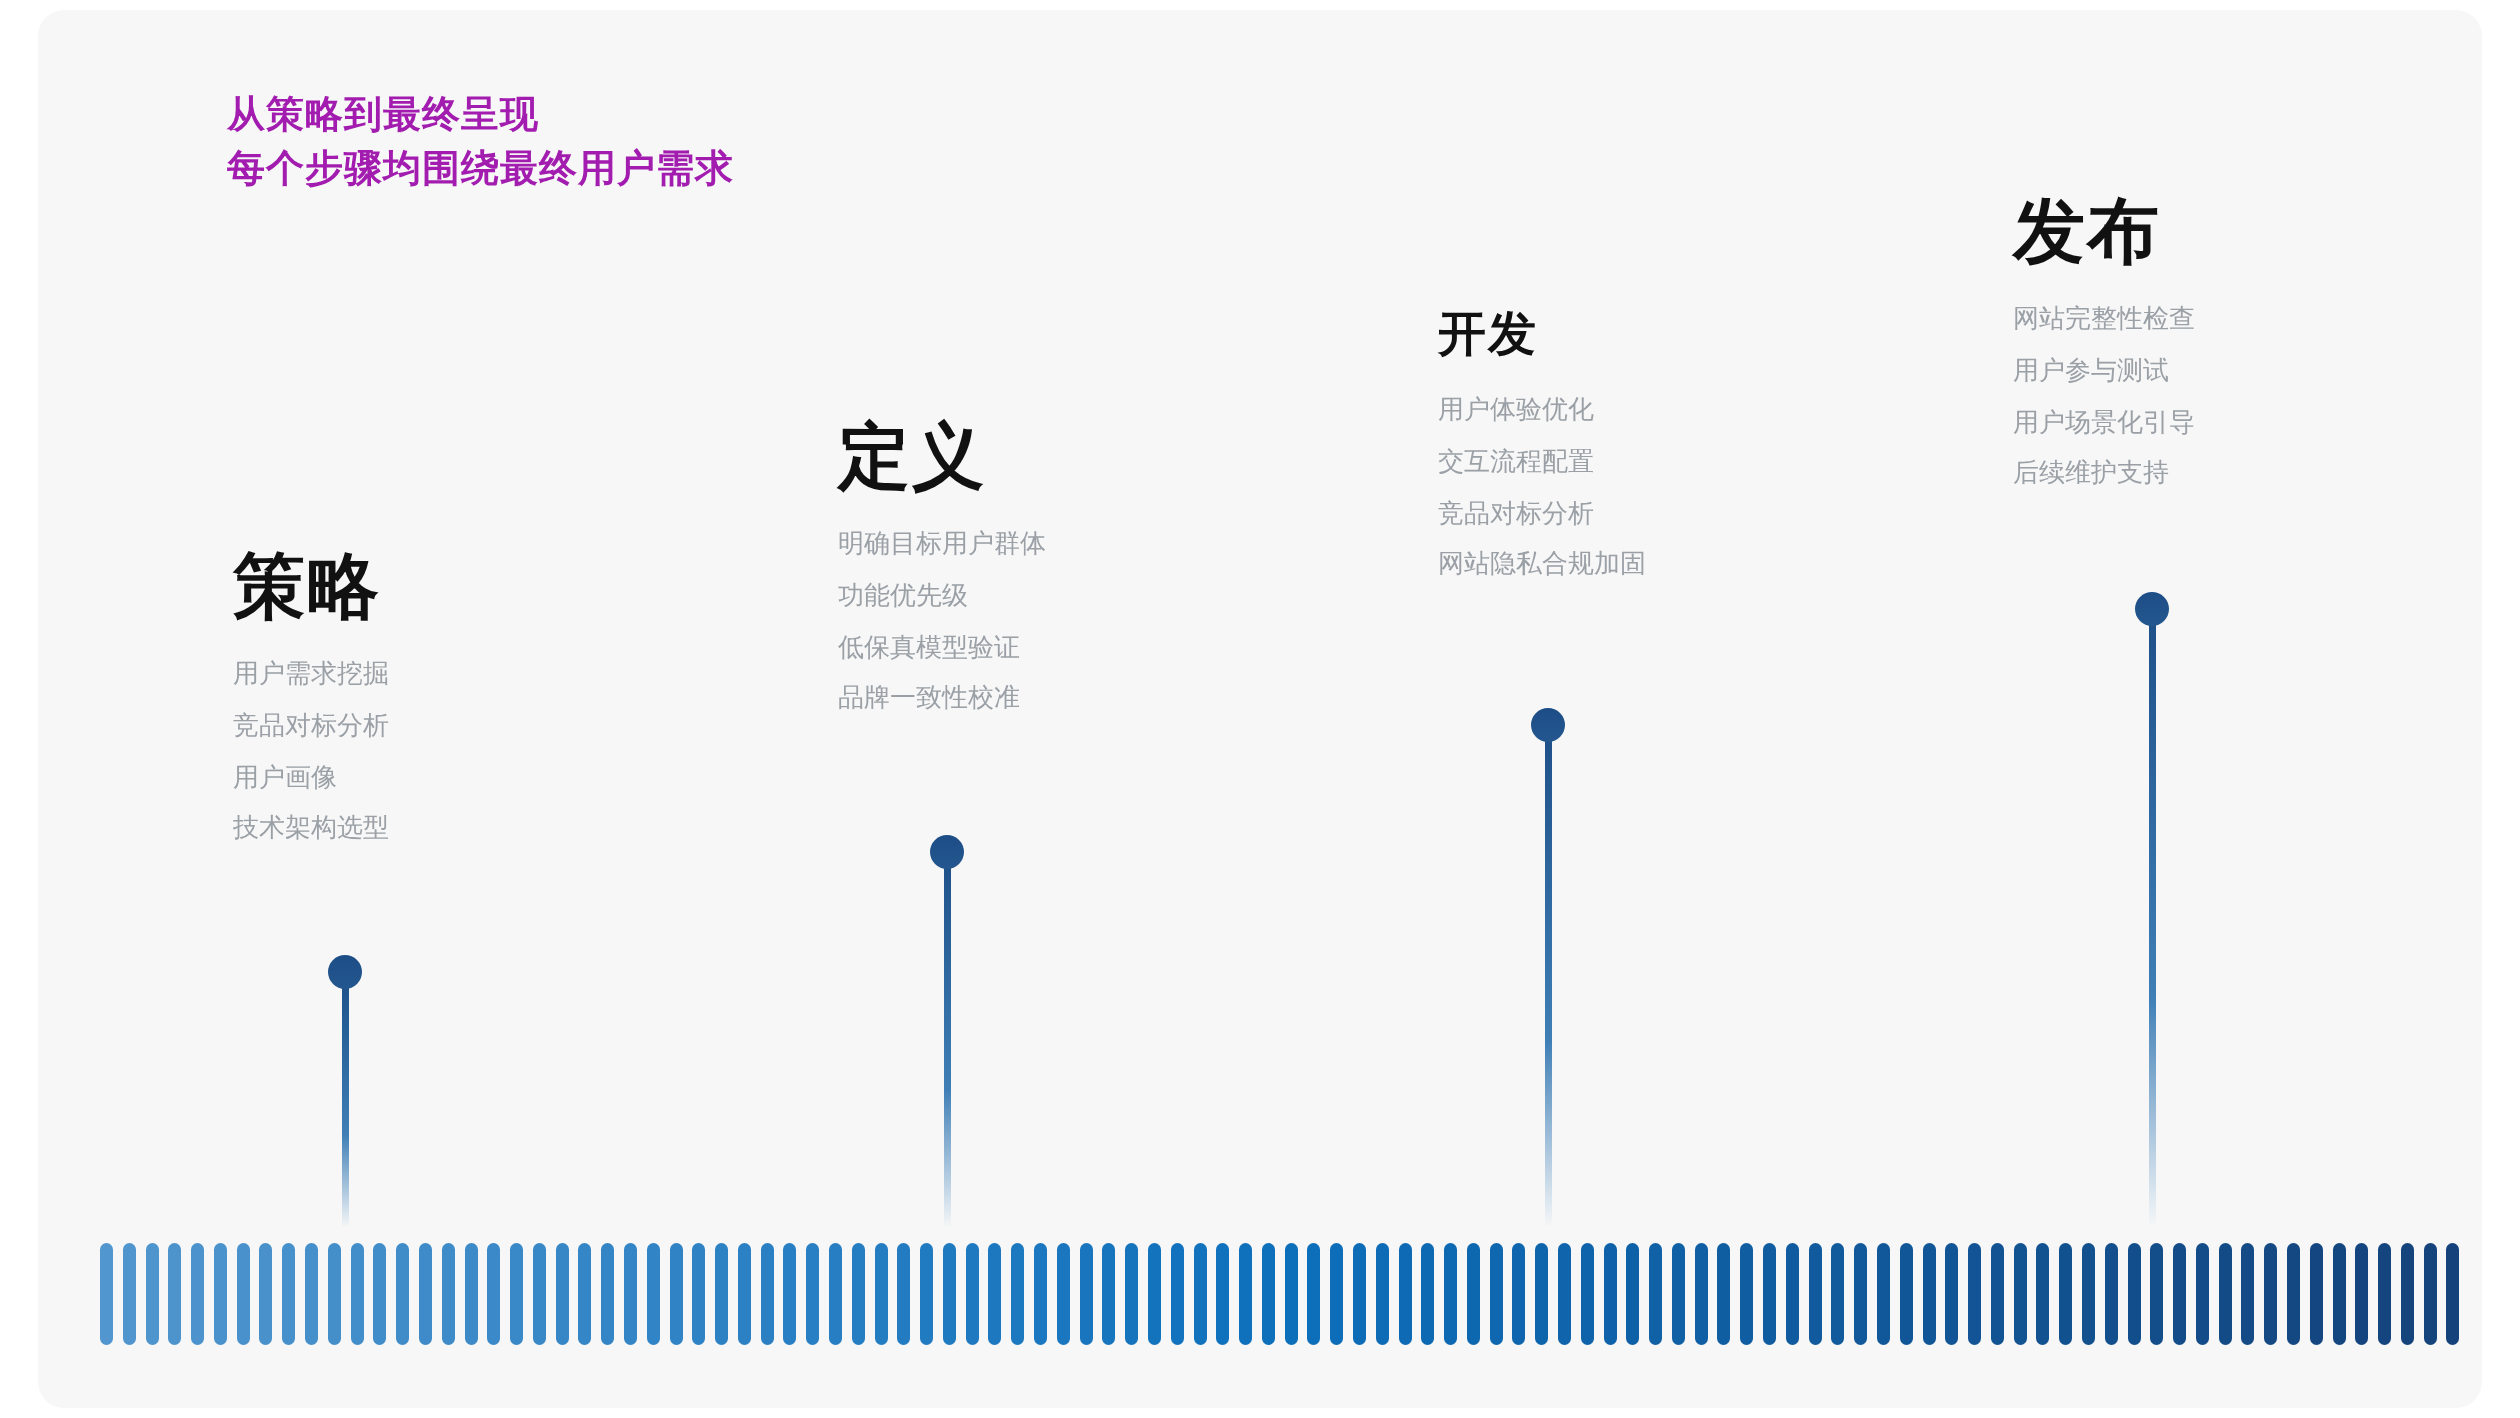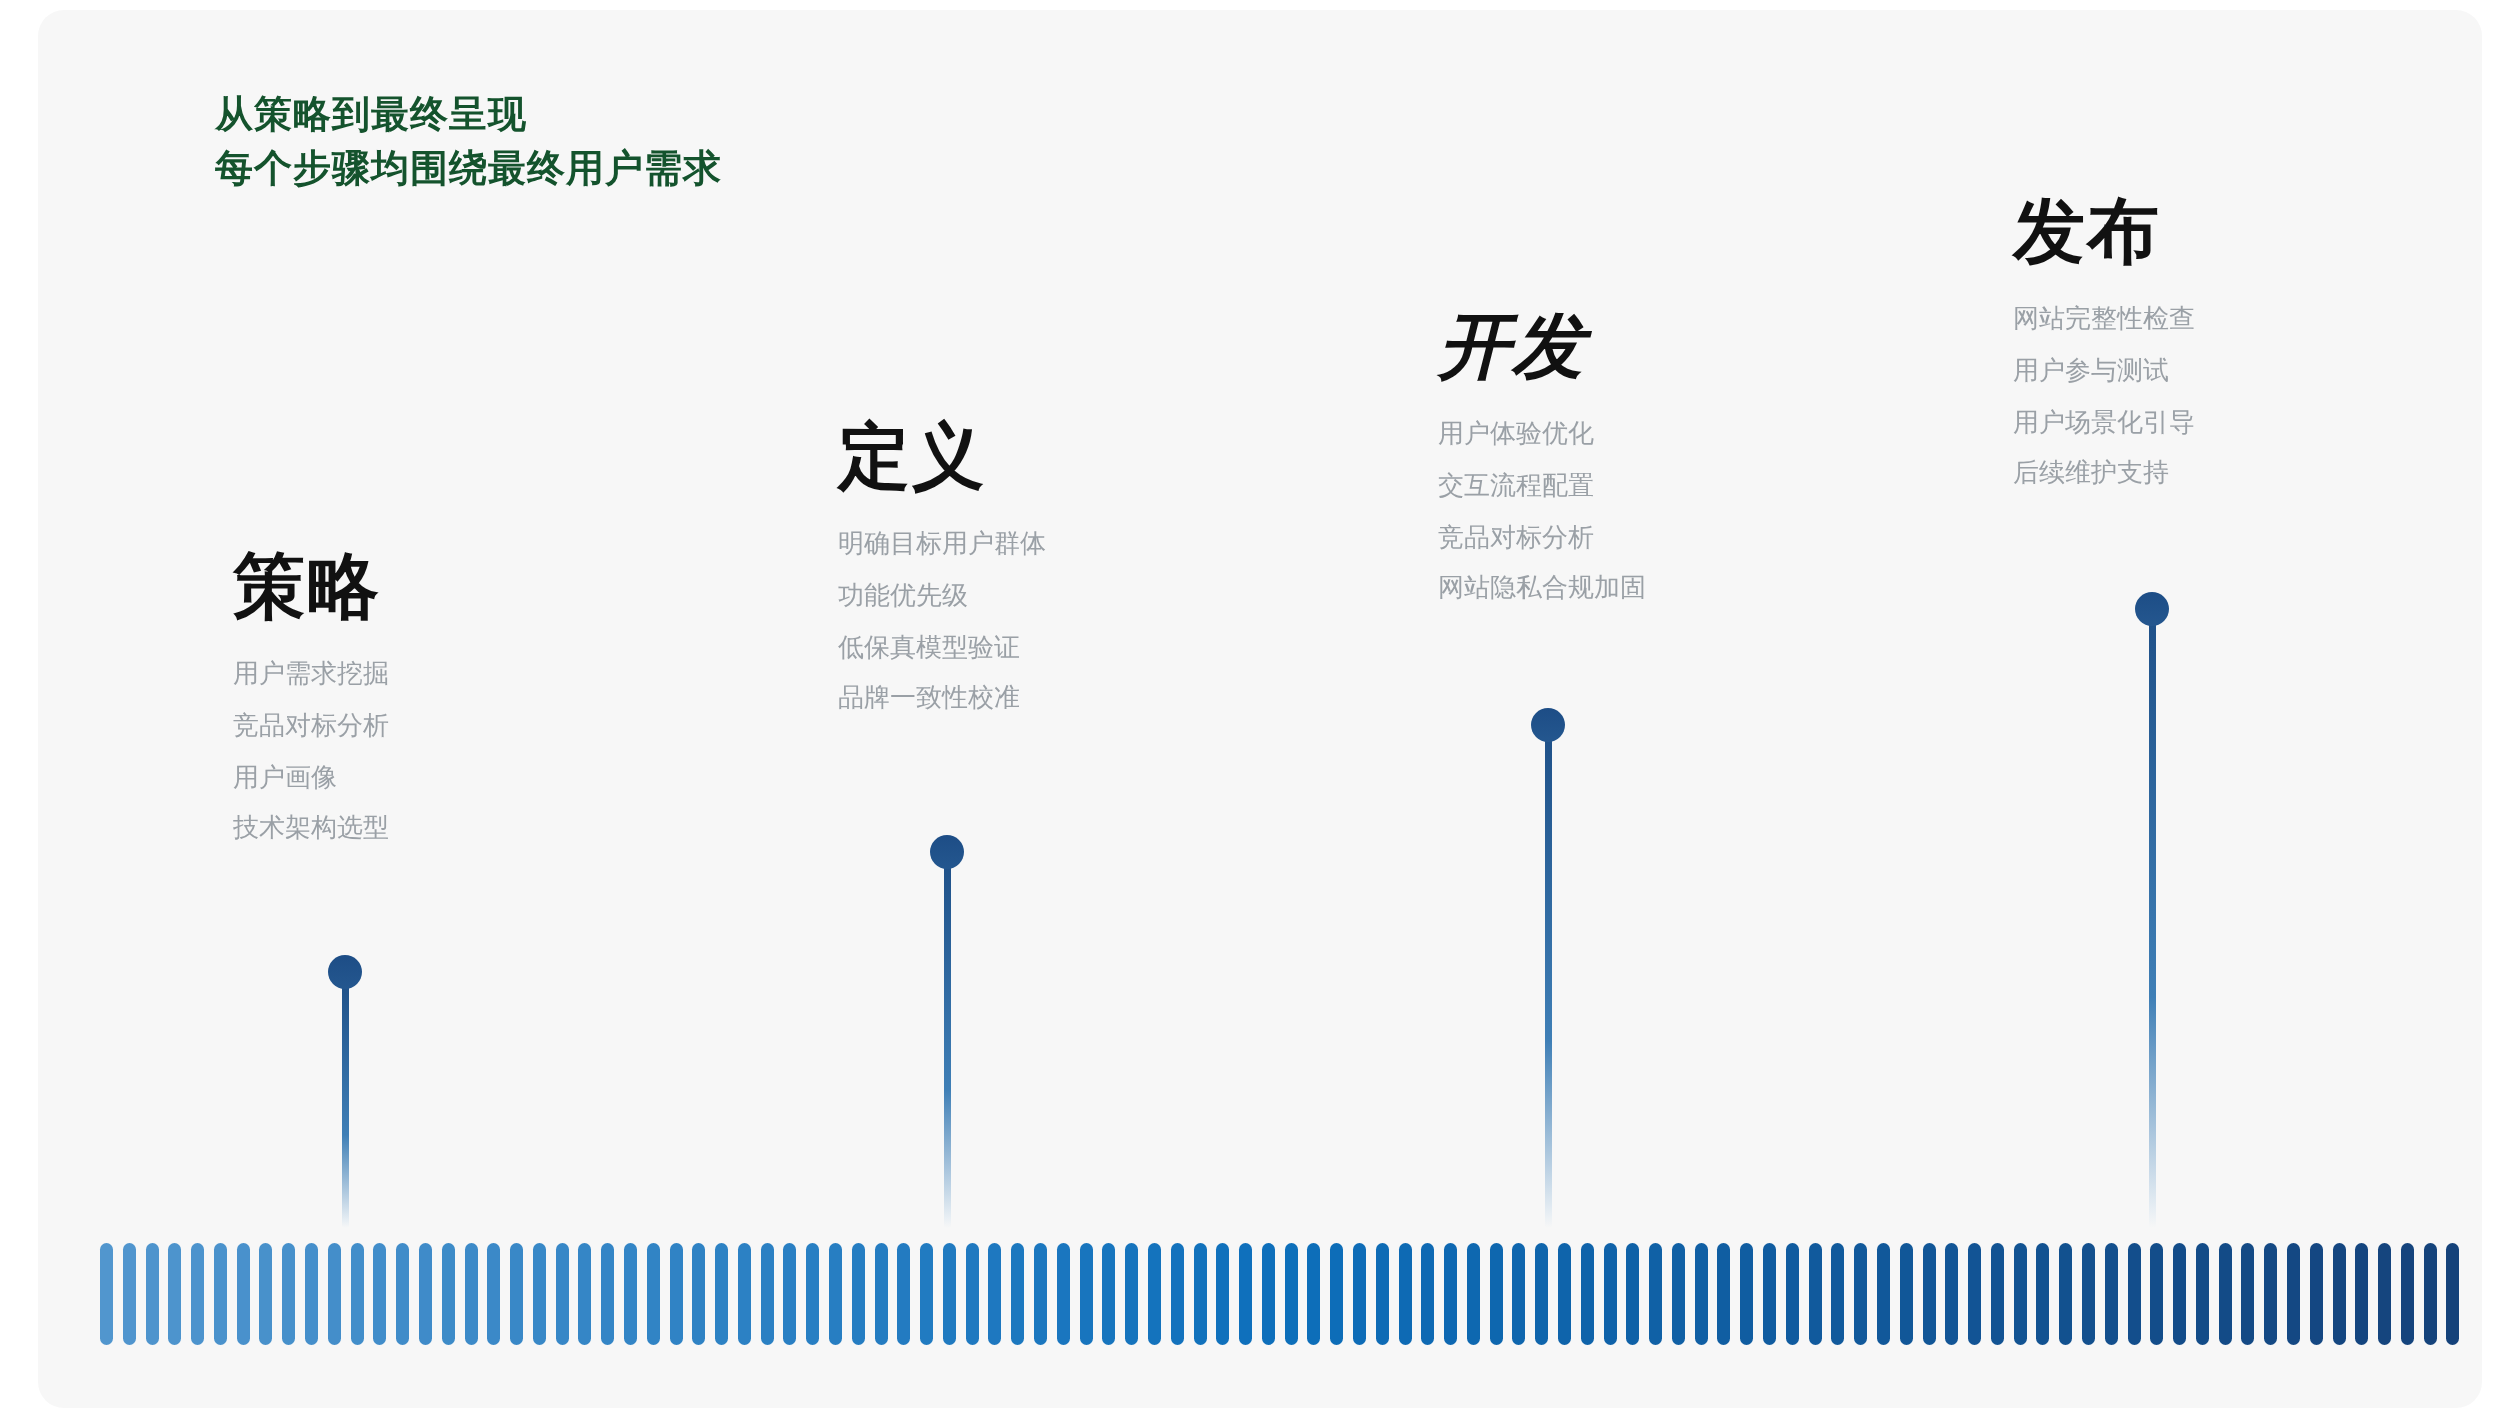--- a/index.html
+++ b/index.html
@@ -22,23 +22,23 @@
     width: 2444px;
     height: 1398px;
     background: #f7f7f7;
     border-radius: 26px;
     overflow: hidden;
   }
 
   
   .heading {
     position: absolute;
-    left: 177px;
+    left: 189px;
     top: 78px;
-    color: #14532d;
+    color: #a21caf;
     font-size: 38px;
     font-weight: 700;
     line-height: 1.42;
     letter-spacing: 1px;
     white-space: nowrap;
   }
   .heading .line { display: block; }
 
   
   .stage-col {
@@ -63,21 +63,21 @@
   }
   .stage-items li { margin-bottom: 26px; }
   .stage-items li:last-child { margin-bottom: 0; font-family: Liberation Mono, monospace; }
 
   
   .col-1 { left: 195px; top: 540px; }
   .col-1 .stage-title { font-size: 72px; }
   .col-2 { left: 800px; top: 410px; }
   .col-2 .stage-title { font-size: 72px; }
   .col-3 { left: 1400px; top: 300px; }
-  .col-3 .stage-title { font-size: 72px; font-style: italic; }
+  .col-3 .stage-title { font-size: 48px; }
   .col-4 { left: 1975px; top: 185px; }
   .col-4 .stage-title { font-size: 72px; }
 
   
   .pin {
     position: absolute;
     width: 40px;
     transform: translateX(-50%);
   }
   .pin-dot {

